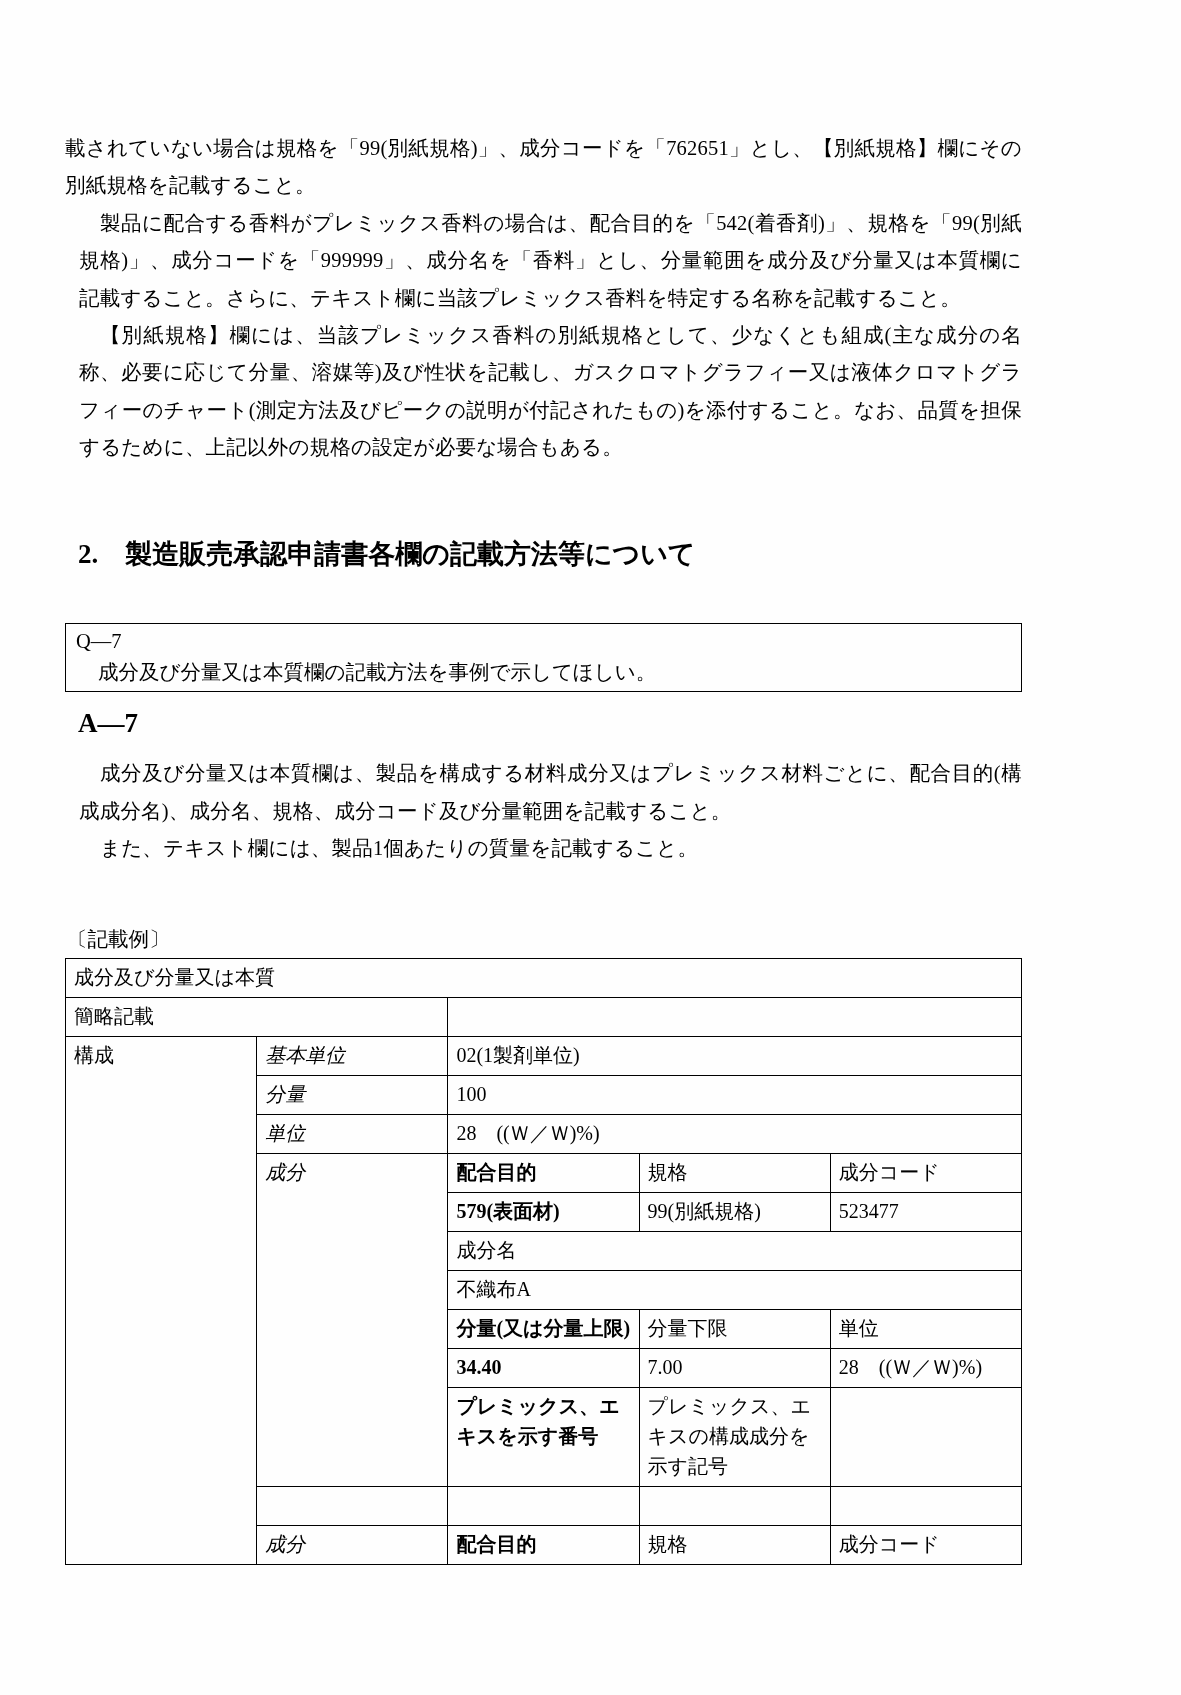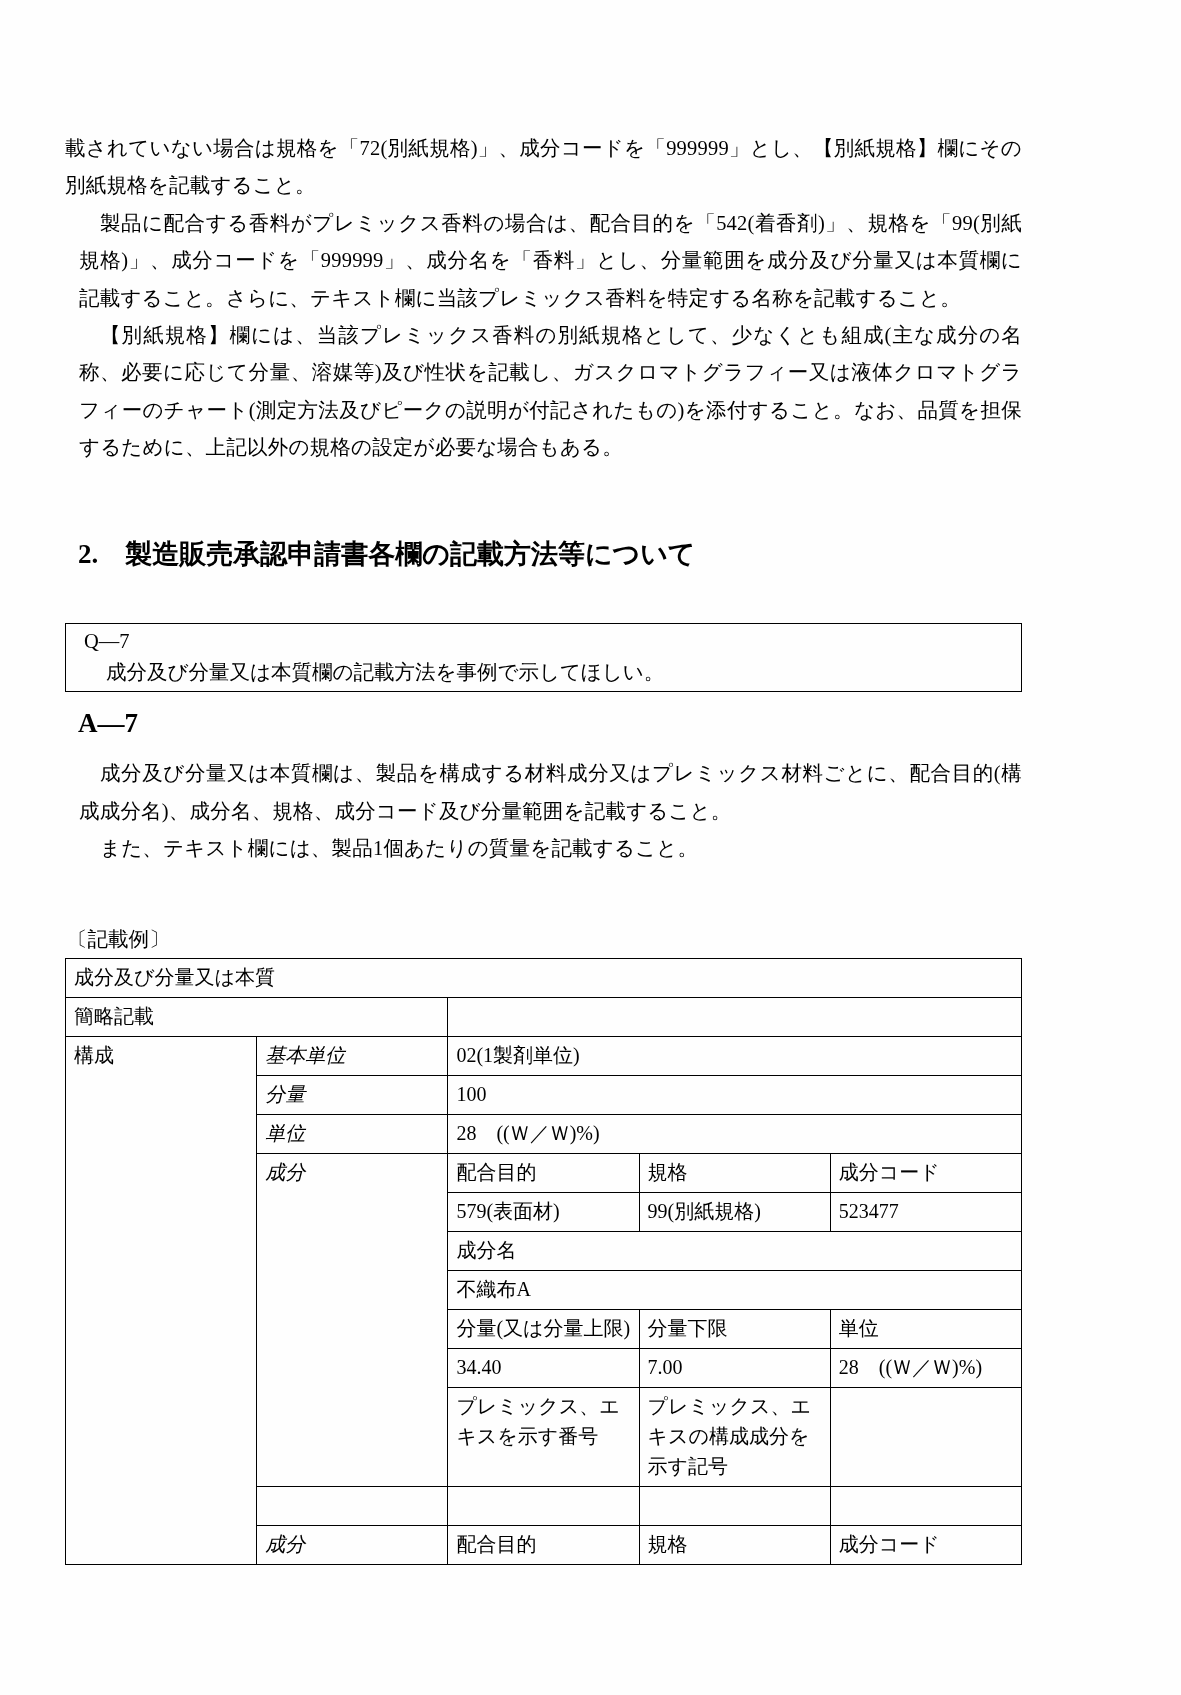--- a/index.html
+++ b/index.html
@@ -44,21 +44,21 @@
     margin: 13px;
     font-size: 27px;
     line-height: 37.4px;
     font-weight: bold;
   }
 
   .qbox {
     border: 1.4px solid #000;
     box-sizing: border-box;
     width: 957px;
-    padding: 2px 0 3px 8px;
+    padding: 2px 0 3px 0;
   }
   .qbox .qline {
     font-size: 20.5px;
     line-height: 31px;
     padding-left: 10px;
   }
   .qbox .qline.sub {
     padding-left: 32px;
   }
 
@@ -79,32 +79,32 @@
     border: 1.3px solid #000;
     padding: 3px 8px 5px 8px;
     vertical-align: top;
     line-height: 30px;
     height: 30px;
     font-size: 20px;
     word-break: break-all;
   }
   td.c-kousei { width: 72px; }
   td.c-label  { width: 116px; font-style: italic; }
-  td.c-a      { width: 285px; }
+  td.c-a      { width: 285px; font-weight: bold; }
   td.c-b      { width: 287px; }
   td.c-c      { width: 195px; }
   .two-line { line-height: 30px; }
 </style>
 </head>
 <body>
 
 <div class="page">
   <div class="content">
 
-    <p class="para">載されていない場合は規格を「72(別紙規格)」、成分コードを「999999」とし、【別紙規格】欄にその別紙規格を記載すること。</p>
+    <p class="para">載されていない場合は規格を「99(別紙規格)」、成分コードを「762651」とし、【別紙規格】欄にその別紙規格を記載すること。</p>
     <p class="para indent">製品に配合する香料がプレミックス香料の場合は、配合目的を「542(着香剤)」、規格を「99(別紙規格)」、成分コードを「999999」、成分名を「香料」とし、分量範囲を成分及び分量又は本質欄に記載すること。さらに、テキスト欄に当該プレミックス香料を特定する名称を記載すること。</p>
     <p class="para indent">【別紙規格】欄には、当該プレミックス香料の別紙規格として、少なくとも組成(主な成分の名称、必要に応じて分量、溶媒等)及び性状を記載し、ガスクロマトグラフィー又は液体クロマトグラフィーのチャート(測定方法及びピークの説明が付記されたもの)を添付すること。なお、品質を担保するために、上記以外の規格の設定が必要な場合もある。</p>
 
     <div class="gap-lg"></div>
 
     <p class="heading">2.　製造販売承認申請書各欄の記載方法等について</p>
 
     <div class="gap-md"></div>
 
 

